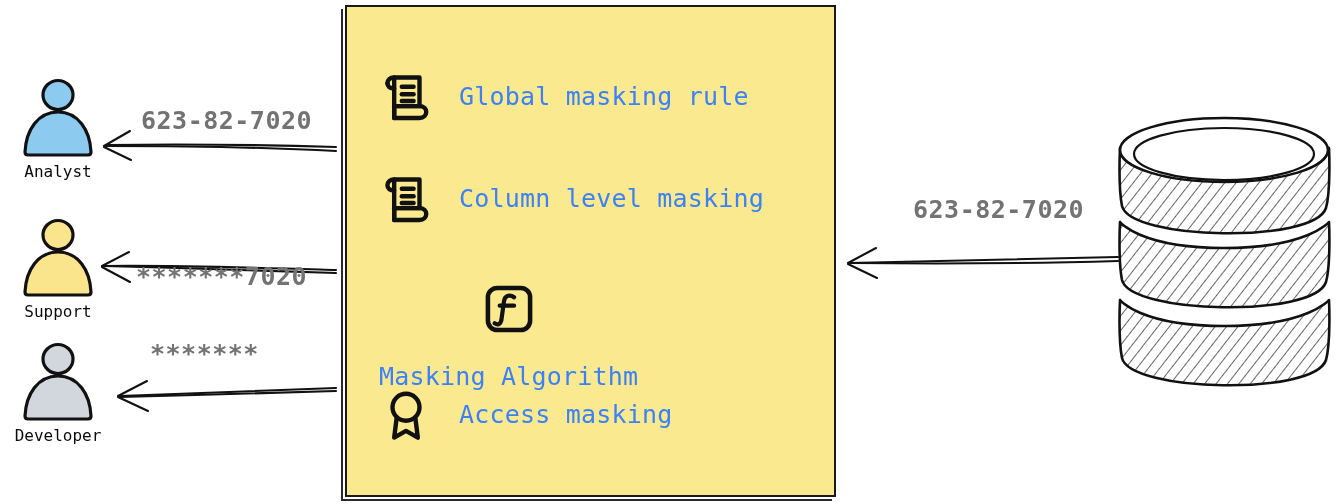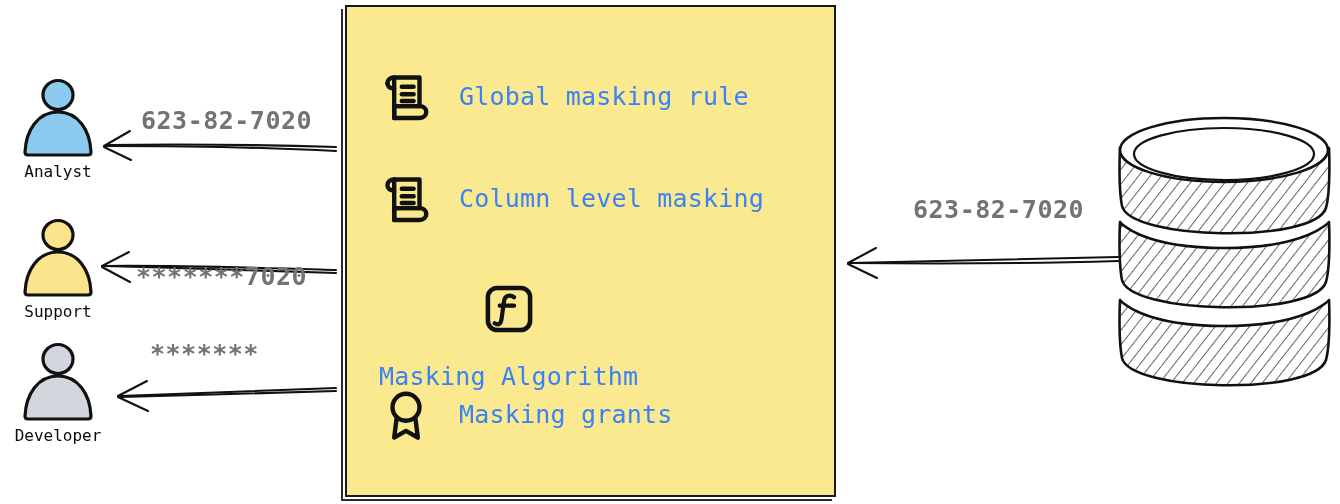--- a/index.html
+++ b/index.html
@@ -193,21 +193,21 @@
           <line x1="21" y1="28" x2="38" y2="28" stroke="#111111" stroke-width="5" stroke-linecap="round"></line>
         </svg>
         <span class="policy-text">Masking Algorithm</span>
       </div>
 
       <div class="policy-item">
         <svg class="policy-icon" viewBox="0 0 64 64">
           <circle cx="32" cy="24" r="16" fill="none" stroke="#111111" stroke-width="5.2"></circle>
           <path d="M21 36 L18 60 L32 52 L46 60 L43 36" fill="none" stroke="#111111" stroke-width="5.2" stroke-linejoin="round" stroke-linecap="round"></path>
         </svg>
-        <span class="policy-text">Masking grants</span>
+        <span class="policy-text">Access masking</span>
       </div>
 
     </div>
   </div>
 
   <div class="actor" id="actor-analyst">
     <svg class="person-svg" width="84" height="86" viewBox="0 0 84 86">
       <ellipse cx="42" cy="17" rx="15" ry="14.5" fill="#8CCAF0" stroke="#111111" stroke-width="3.2"></ellipse>
       <path d="M42 34 C22 34 10 52 9 74 C9 76 10 77 12 77 L72 77 C74 77 75 76 75 74 C74 52 62 34 42 34 Z" fill="#8CCAF0" stroke="#111111" stroke-width="3.2" stroke-linejoin="round"></path>
     </svg>

